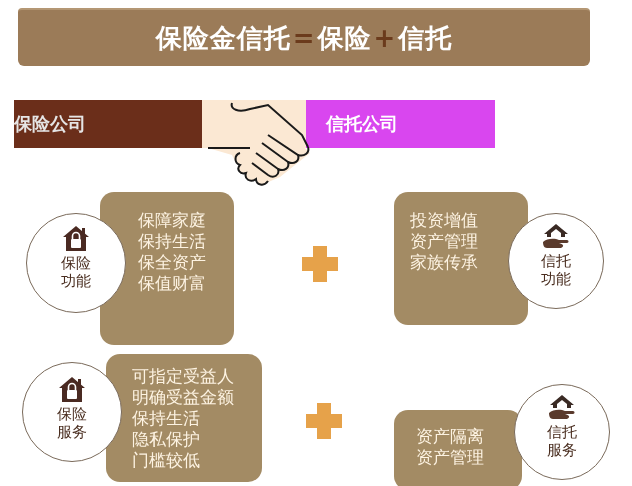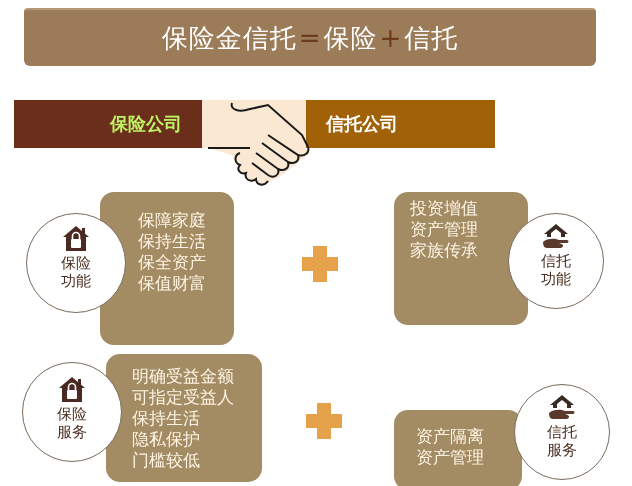--- a/index.html
+++ b/index.html
@@ -1,39 +1,39 @@
 <!DOCTYPE html>
 <html><head>
 <meta charset="utf-8">
 <style>
   * { box-sizing: border-box; margin: 0; padding: 0; }
   html, body { width: 632px; height: 486px; background: #ffffff; overflow: hidden; }
   body { position: relative; font-family: "DejaVu Sans", sans-serif; }
 
   .title-bar {
-    position: absolute; left: 24px; top: 8px; width: 572px; height: 58px;
+    position: absolute; left: 18px; top: 8px; width: 572px; height: 58px;
     background: #9b7b58; border-radius: 4px 4px 6px 6px;
     border-top: 2px solid #b49774;
     display: flex; align-items: center; justify-content: center;
-    color: #ffffff; font-weight: normal; font-size: 26px; letter-spacing: 1px;
+    color: #ffffff; font-weight: bold; font-size: 26px; letter-spacing: 1px;
   }
   .title-bar .op { color: #6b3b1c; margin: 0 2px; }
 
   .company-left {
     position: absolute; left: 14px; top: 100px; width: 188px; height: 48px;
-    background: #6b2e1a; color: #bef264; font-weight: bold; font-size: 18px;
-    display: flex; align-items: center; justify-content: flex-end; padding-right: 20px;
+    background: #6b2e1a; color: #e5e5e5; font-weight: bold; font-size: 18px;
+    display: flex; align-items: center; justify-content: flex-start; padding-right: 20px;
   }
   .handshake-bg {
     position: absolute; left: 202px; top: 100px; width: 105px; height: 48px;
     background: #fbe8d3;
   }
   .company-right {
     position: absolute; left: 306px; top: 100px; width: 189px; height: 48px;
-    background: #a16207; color: #fff; font-weight: bold; font-size: 18px;
+    background: #d946ef; color: #fff; font-weight: bold; font-size: 18px;
     display: flex; align-items: center; padding-left: 20px;
   }
   .handshake {
     position: absolute; left: 200px; top: 95px; width: 120px; height: 95px;
   }
 
   .panel {
     position: absolute; background: #a38b64; border-radius: 14px;
     color: #fdf3e2; font-size: 17px; line-height: 21px;
   }
@@ -97,37 +97,37 @@
   </svg>
   <span>保险</span>
   <span>功能</span>
 </div>
 
 <div class="plus" style="left:302px; top:246px;">
   <div class="h"></div>
     <div class="v"></div>
 </div>
 
-<div class="panel" style="left:394px; top:192px; width:134px; height:133px; padding:6px 0 0 16px;">
+<div class="panel" style="left:394px; top:192px; width:134px; height:133px; padding:18px 0 0 16px;">
   <span class="line">投资增值</span>
   <span class="line">资产管理</span>
   <span class="line">家族传承</span>
 </div>
 <div class="badge" style="left:508px; top:213px; width:96px; height:96px; padding-top:8px;">
   <svg viewBox="0 0 30 28">
     <path d="M15 2 L27 12 L24 12 L24 15 L20 15 L20 11 L15 7 L10 11 L10 15 L6 15 L6 12 L3 12 Z" fill="#3a2a24"></path>
     <path d="M2 20 C6 16, 14 16, 18 18 L26 18 C28 18, 28 21, 26 21 L18 21 C22 22, 24 24, 20 26 L6 26 C3 26, 2 23, 2 20 Z" fill="#5a3a2c"></path>
   </svg>
   <span>信托</span>
   <span>功能</span>
 </div>
 
 <div class="panel" style="left:106px; top:354px; width:156px; height:128px; padding:12px 0 0 26px;">
+  <span class="line">可指定受益人</span>
   <span class="line">明确受益金额</span>
-  <span class="line">可指定受益人</span>
   <span class="line">保持生活</span>
   <span class="line">隐私保护</span>
   <span class="line">门槛较低</span>
 </div>
 <div class="badge" style="left:22px; top:362px; width:100px; height:100px; padding-top:12px;">
   <svg viewBox="0 0 30 28">
     <path d="M15 2 L28 13 L25 13 L25 27 L5 27 L5 13 L2 13 Z" fill="#4a2a22"></path>
     <rect x="21" y="4" width="3" height="6" fill="#4a2a22"></rect>
     <rect x="10" y="15" width="10" height="9" rx="1" fill="#fff"></rect>
     <path d="M11.5 15 L11.5 12 A3.5 3.5 0 0 1 18.5 12 L18.5 15" fill="none" stroke="#fff" stroke-width="1.6"></path>

